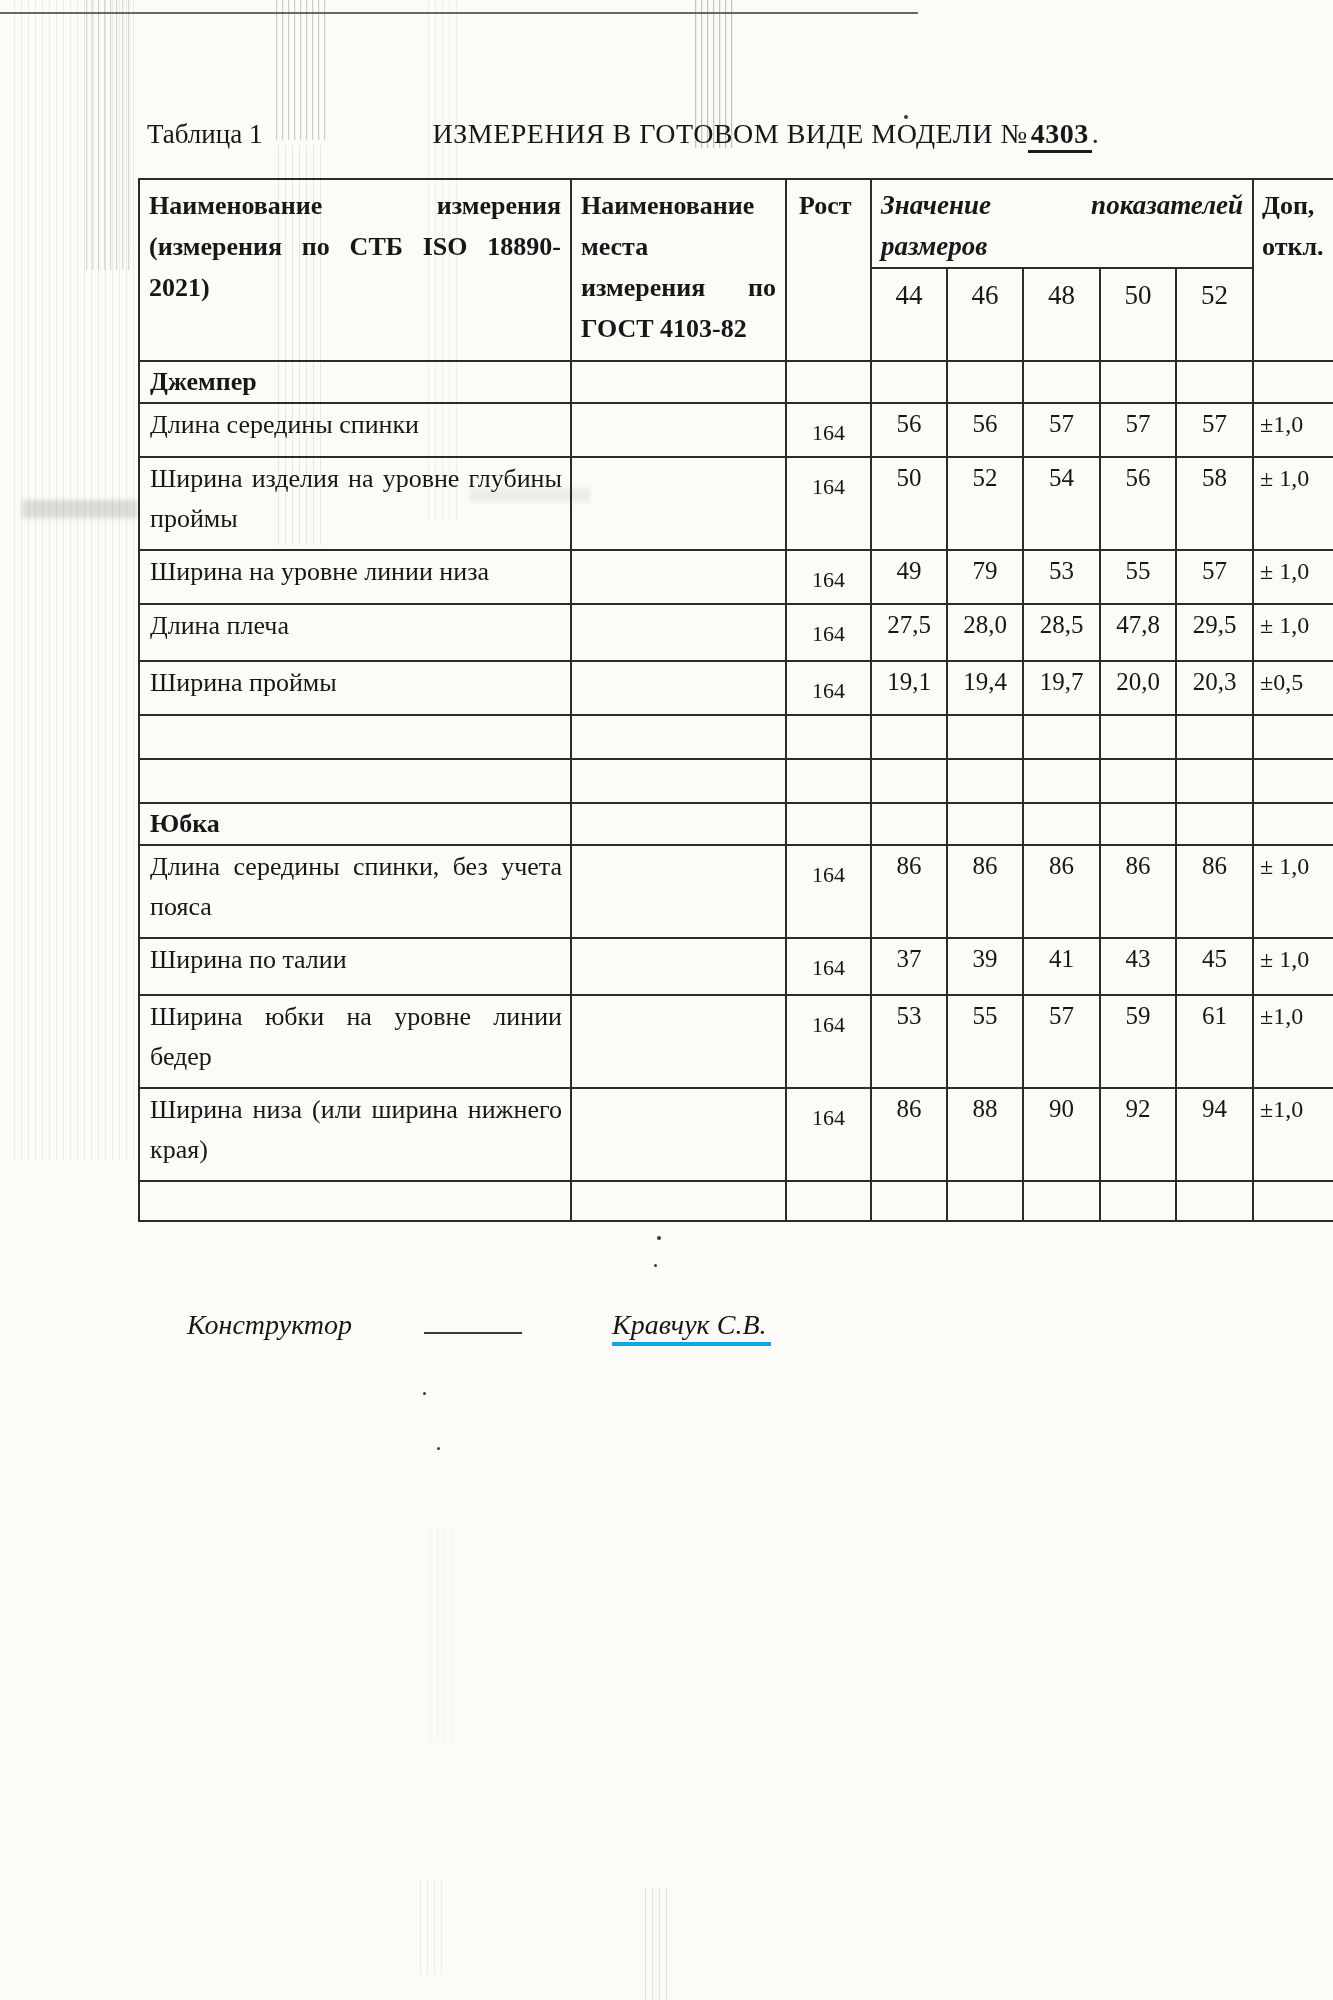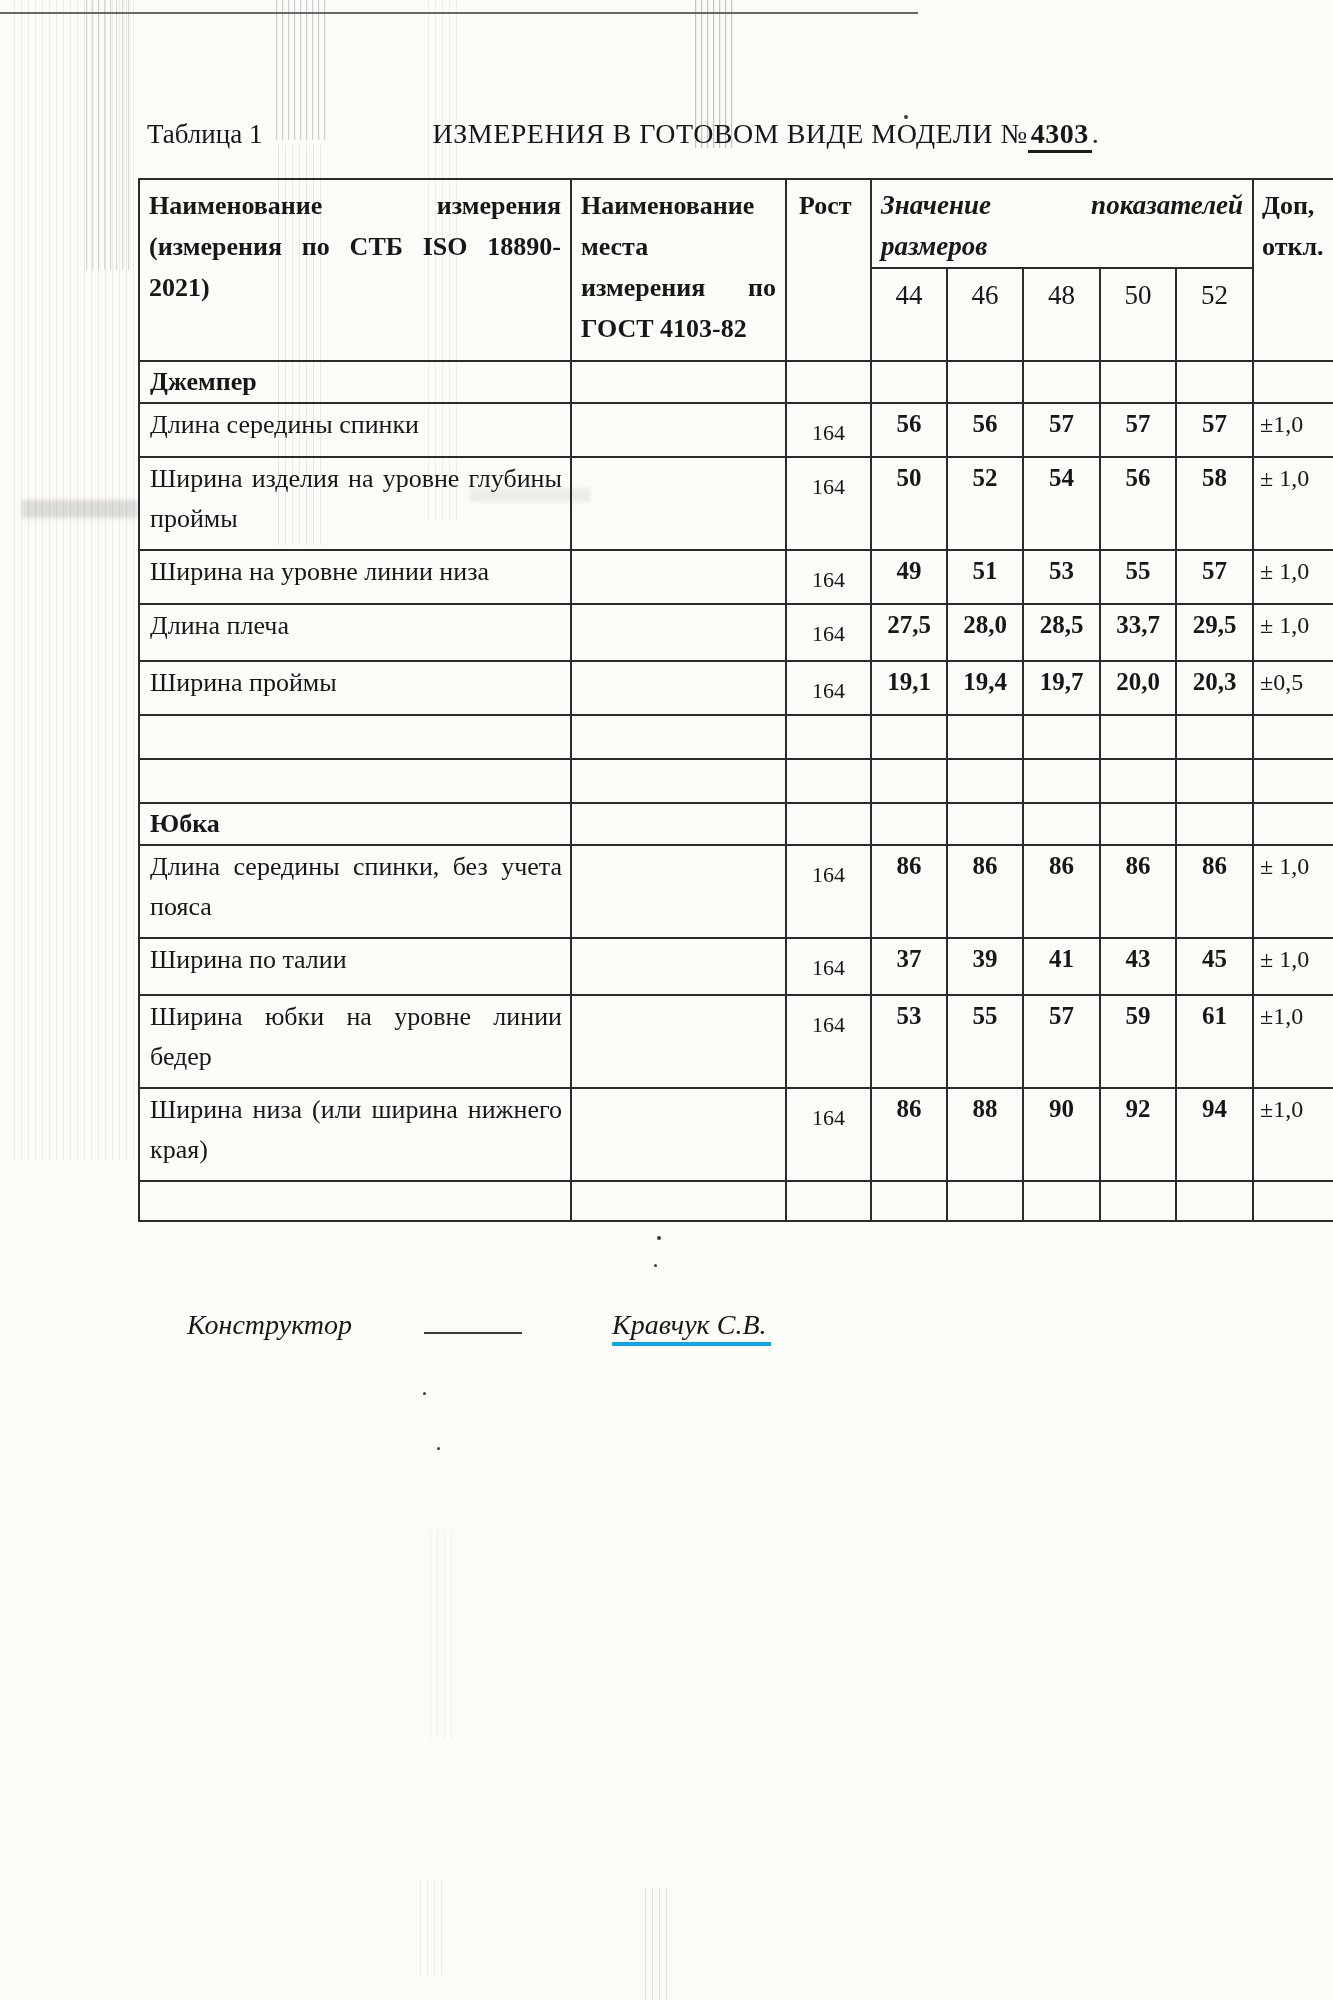--- a/index.html
+++ b/index.html
@@ -23,21 +23,21 @@
   td,th{border:2px solid #2b2b2b;padding:0 9px;vertical-align:top;overflow:hidden;}
   th{font-size:26px;font-weight:bold;text-align:left;line-height:41px;padding-top:5px;border-radius:9px;}
   th.justify{text-align:justify;}
   th.group-hdr{font-style:italic;font-size:27px;height:76px;}
   th.rost-hdr{text-align:left;padding-left:12px;}
   th.size-hdr{font-weight:normal;font-size:27px;text-align:center;height:85px;padding-top:6px;}
   th.tol-hdr{padding-left:8px;}
   td.name{font-size:26px;line-height:40px;text-align:justify;padding:1px 8px 1px 10px;}
   td.section{font-size:26px;font-weight:bold;line-height:36px;padding:2px 8px 0 10px;}
   td.rost{font-size:22px;text-align:center;padding-top:11px;line-height:36px;}
-  td.val{font-size:25px;text-align:center;padding:3px 2px 0 2px;line-height:34px;font-weight:bold;}
+  td.val{font-size:25px;text-align:center;padding:3px 2px 0 2px;line-height:34px;}
   td.tol{font-size:24px;text-align:left;padding:3px 2px 0 6px;line-height:34px;}
   tr.r-section td{height:38px;}
   tr.r-single td{height:41px;}
   tr.r-single-b td{height:44px;}
   tr.r-double td{height:80px;}
   tr.r-empty td{height:42px;}
   tr.r-empty-end td{height:38px;}
   
   .footer-row{position:absolute;top:1302px;left:187px;font-size:28px;font-style:italic;white-space:nowrap;}
   .sig-line{display:inline-block;width:98px;border-bottom:2px solid #3a3a3a;margin:0 0 0 72px;height:30px;}
@@ -141,34 +141,34 @@
         <td class="val">54</td>
         <td class="val">56</td>
         <td class="val">58</td>
         <td class="tol">± 1,0</td>
       </tr>
       <tr class="r-single">
         <td class="name">Ширина на уровне линии низа</td>
         <td></td>
         <td class="rost">164</td>
         <td class="val">49</td>
-        <td class="val">51</td>
+        <td class="val">79</td>
         <td class="val">53</td>
         <td class="val">55</td>
         <td class="val">57</td>
         <td class="tol">± 1,0</td>
       </tr>
       <tr class="r-single-b">
         <td class="name">Длина плеча</td>
         <td></td>
         <td class="rost">164</td>
         <td class="val">27,5</td>
         <td class="val">28,0</td>
         <td class="val">28,5</td>
-        <td class="val">33,7</td>
+        <td class="val">47,8</td>
         <td class="val">29,5</td>
         <td class="tol">± 1,0</td>
       </tr>
       <tr class="r-single">
         <td class="name">Ширина проймы</td>
         <td></td>
         <td class="rost">164</td>
         <td class="val">19,1</td>
         <td class="val">19,4</td>
         <td class="val">19,7</td>

